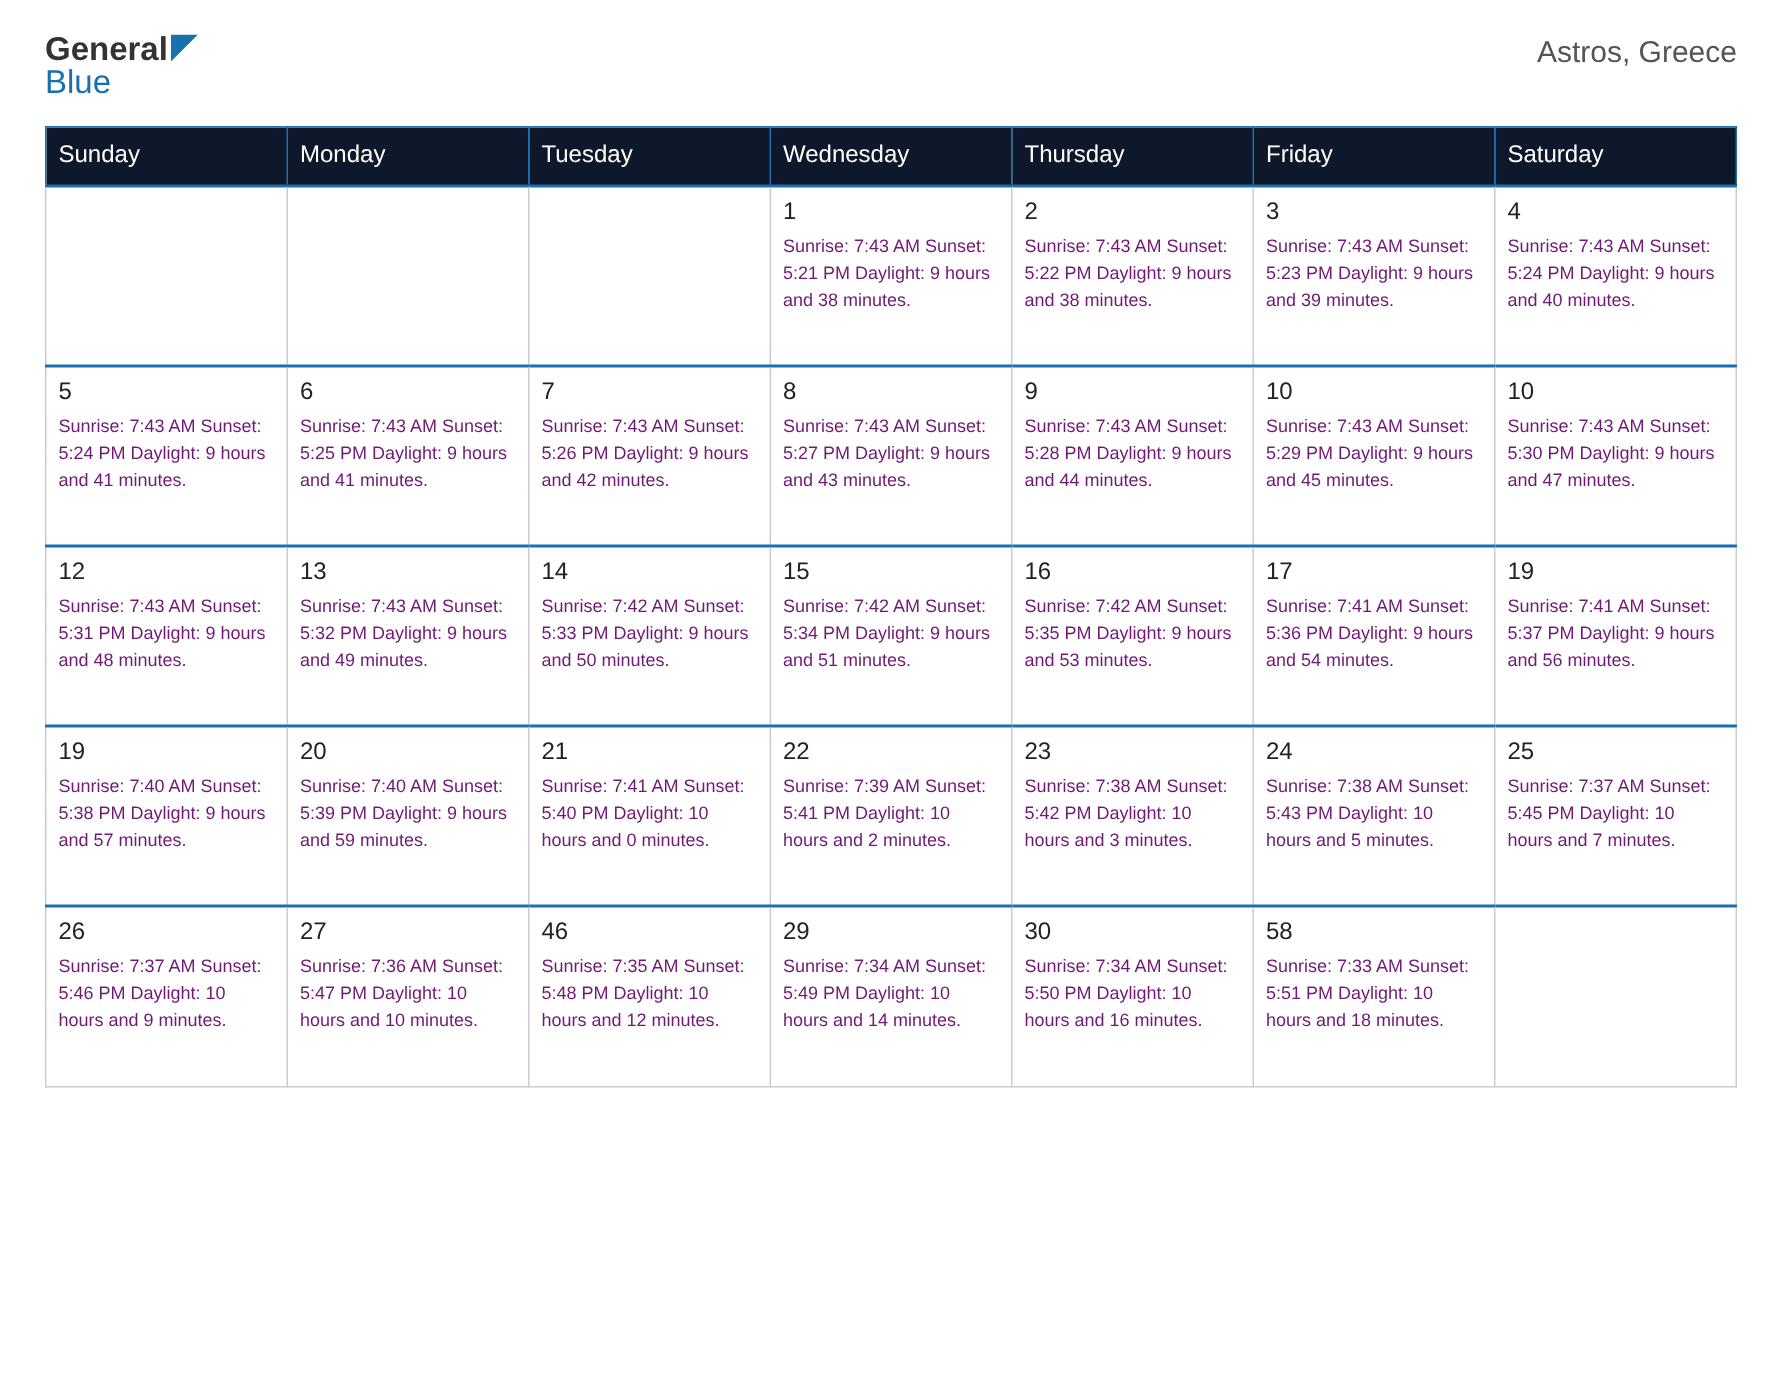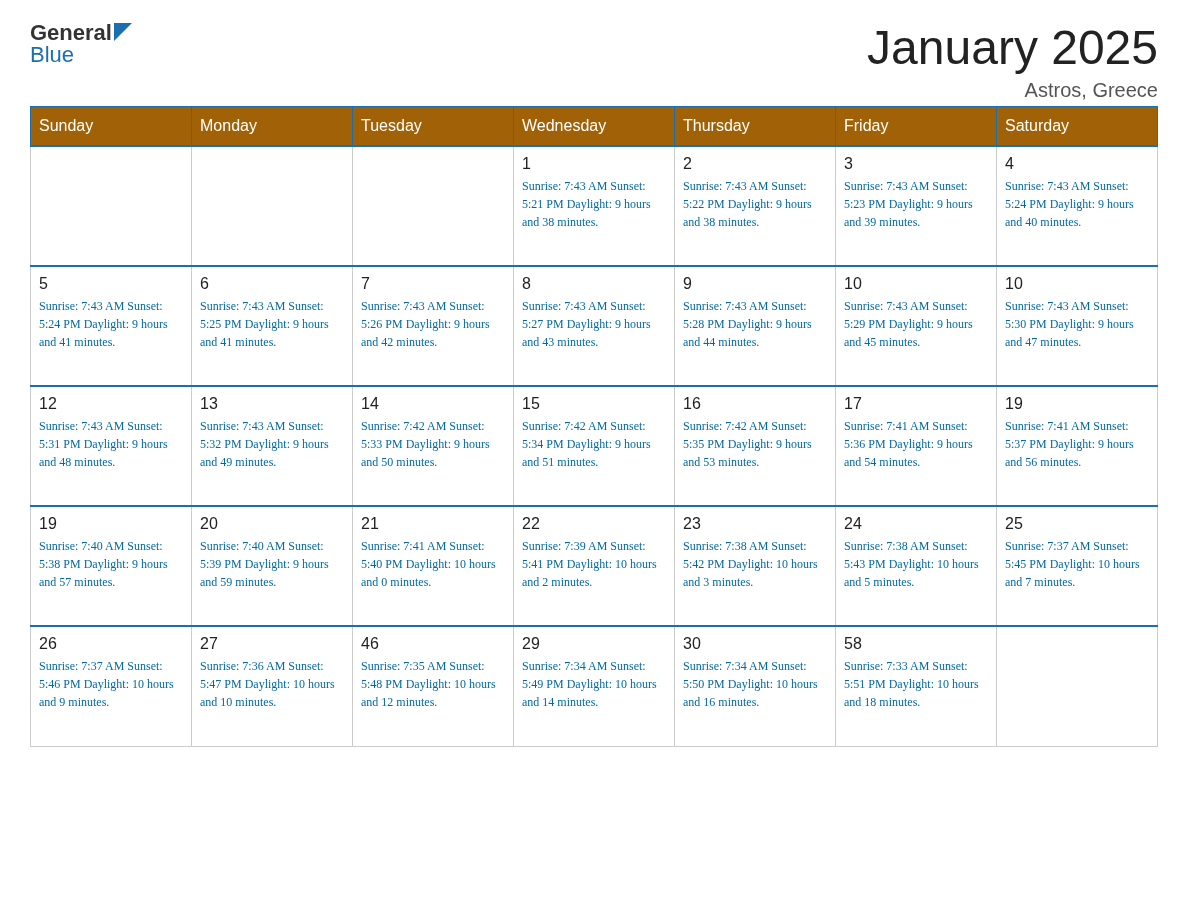--- a/index.html
+++ b/index.html
@@ -7,21 +7,21 @@
       font-family: Arial, sans-serif;
       background: #fff;
       padding: 20px 30px;
       width: 1188px;
       min-height: 918px;
     }
     .header {
       display: flex;
       justify-content: space-between;
       align-items: flex-start;
-      margin-bottom: 4px;
+      margin-bottom: 16px;
     }
     .logo-text-general {
       font-size: 22px;
       font-weight: bold;
       color: #333;
     }
     .logo-text-blue {
       font-size: 22px;
       font-weight: normal;
       color: #1a6faf;
@@ -52,21 +52,21 @@
       font-size: 20px;
       color: #555;
       margin-top: 4px;
     }
     .calendar {
       width: 100%;
       border-collapse: collapse;
       table-layout: fixed;
     }
     .calendar thead tr th {
-      background-color: #a16207;
+      background-color: #0f172a;
       color: #fff;
       padding: 10px 8px;
       font-size: 16px;
       font-weight: normal;
       text-align: left;
       border: 1px solid #1a6faf;
     }
     .calendar tbody tr td {
       vertical-align: top;
       padding: 8px;
@@ -78,42 +78,40 @@
     }
     .day-number {
       font-size: 16px;
       font-weight: normal;
       color: #222;
       display: block;
       margin-bottom: 4px;
     }
     .day-info {
       font-size: 12px;
-      color: #0369a1;
+      color: #701a75;
       line-height: 1.5;
-      font-family: Liberation Serif, serif;
     }
   </style>
 </head>
 <body>
 
 <div class="header">
   <div class="logo-wrapper">
     <div class="logo-line1">
       <span class="logo-text-general">General</span>
       <svg width="18" height="18" viewBox="0 0 18 18" style="margin-left:2px;vertical-align:middle;margin-top:-2px;">
         <polygon points="0,0 18,0 0,18" fill="#1a6faf"></polygon>
       </svg>
     </div>
     <div class="logo-line2">
       <span class="logo-text-blue">Blue</span>
     </div>
   </div>
   <div class="title-block">
-    <div class="calendar-title">January 2025</div>
     <div class="calendar-subtitle">Astros, Greece</div>
   </div>
 </div>
 
 <table class="calendar">
   <thead>
     <tr>
     <th>Sunday</th>
         <th>Monday</th>
         <th>Tuesday</th>

